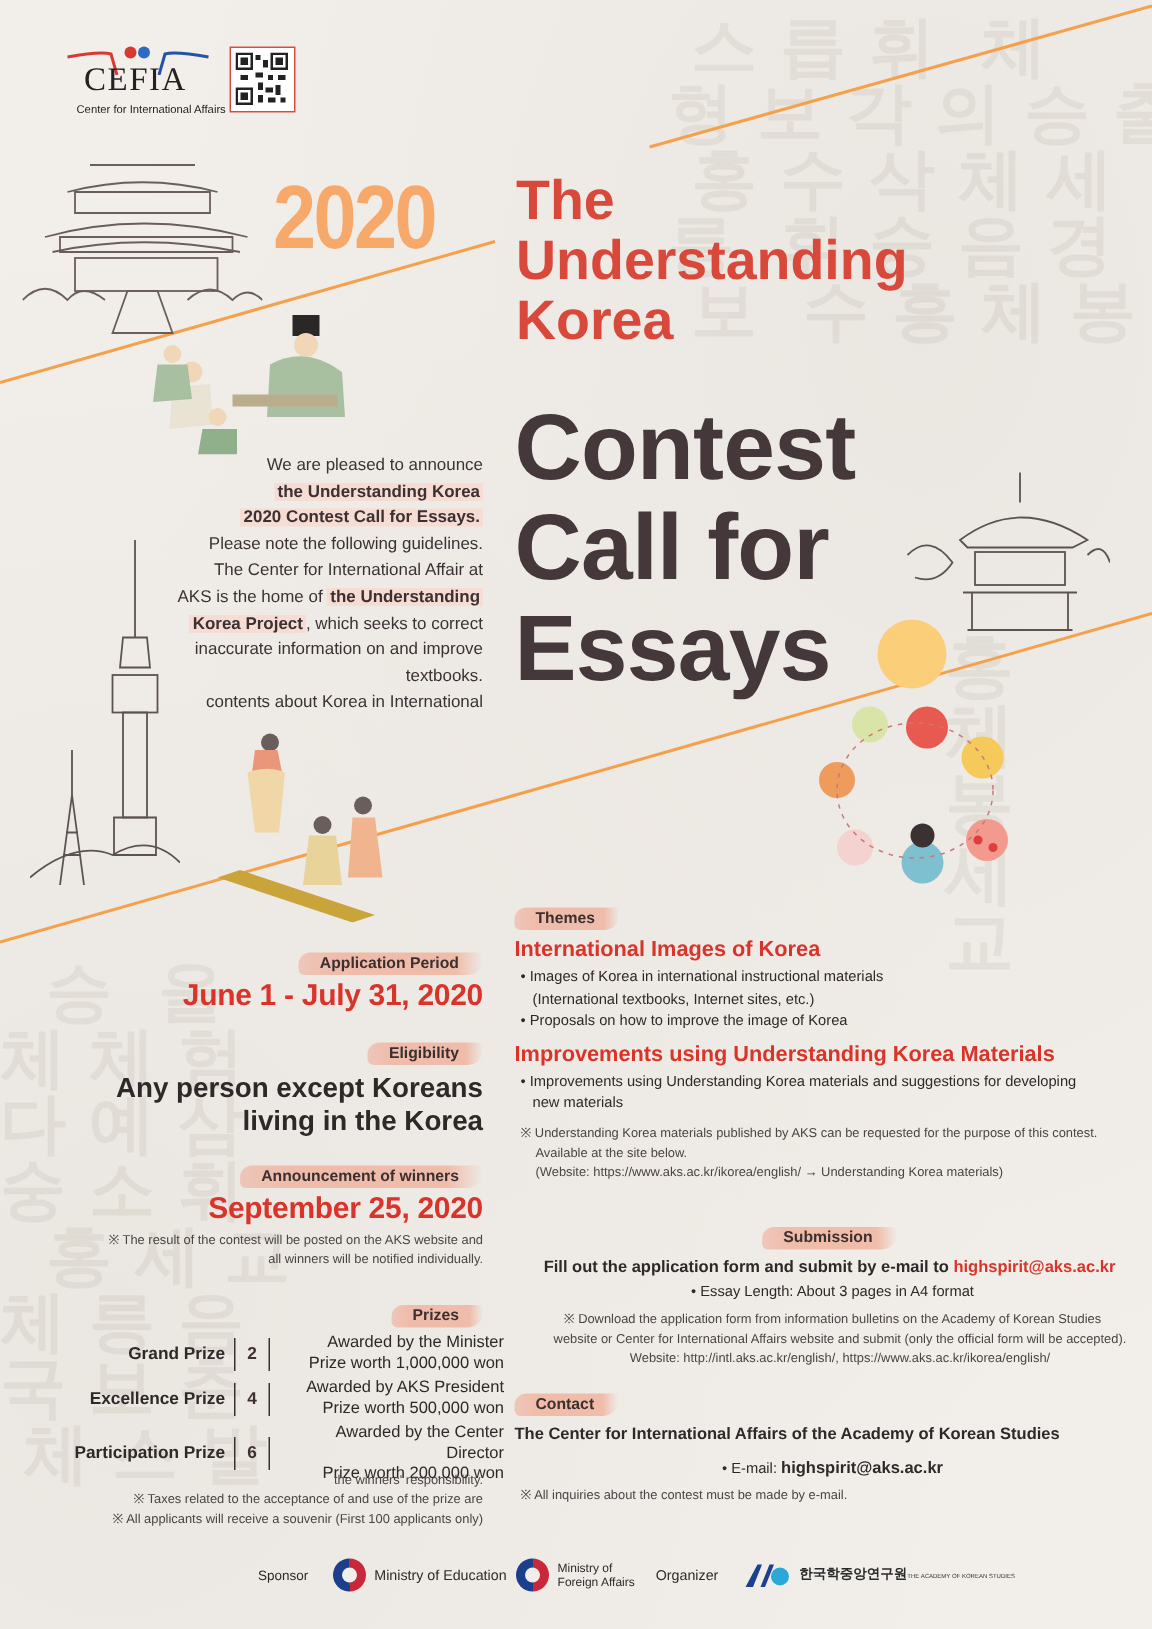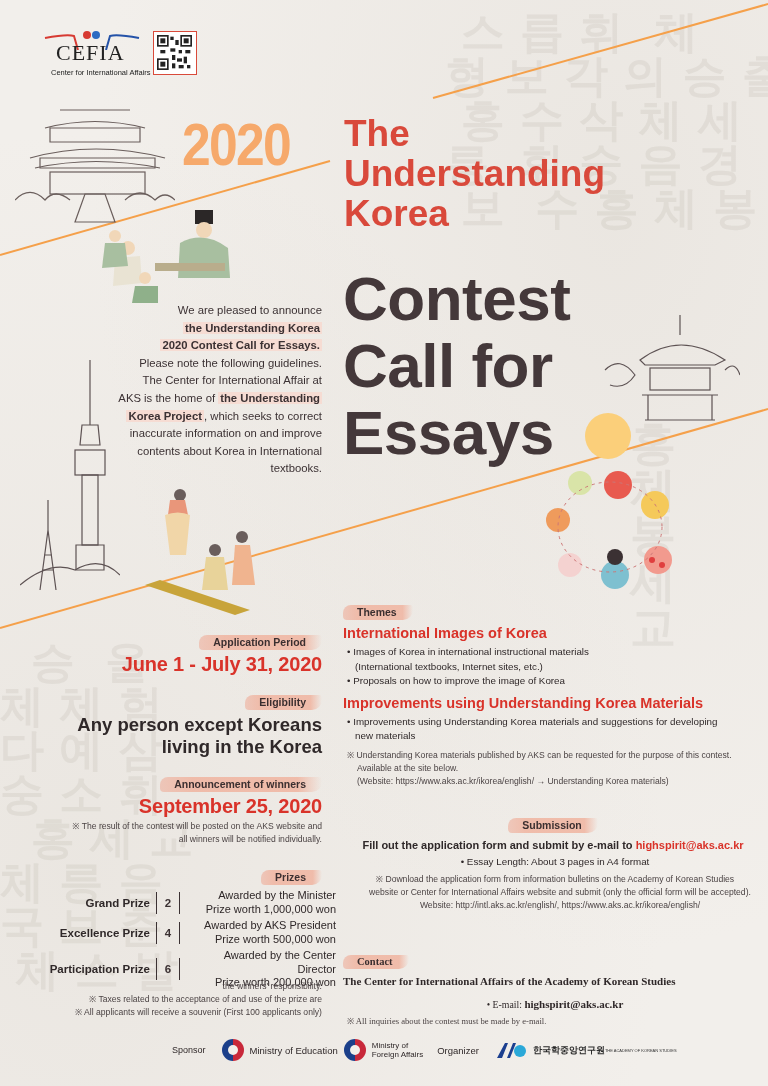--- a/index.html
+++ b/index.html
@@ -214,22 +214,22 @@
 
 <div class="abs intro">
   <div>We are pleased to announce</div>
   <div><span class="hl">the Understanding Korea</span></div>
   <div><span class="hl">2020 Contest Call for Essays.</span></div>
   <div>Please note the following guidelines.</div>
   <div>The Center for International Affair at</div>
   <div><span>AKS is the home of </span><span class="hl">the Understanding</span></div>
   <div><span class="hl">Korea Project</span><span>, which seeks to correct</span></div>
   <div>inaccurate information on and improve</div>
+  <div>textbooks.</div>
   <div>contents about Korea in International</div>
-  <div>textbooks.</div>
 </div>
 
 <div class="abs left-col" style="top:632px;">
   <span class="tag">Application Period</span>
   <div class="big-red" style="margin-top:3px;">June 1 - July 31, 2020</div>
 </div>
 <div class="abs left-col" style="top:692px;">
   <span class="tag">Eligibility</span>
   <div class="big-dark" style="margin-top:4px;">Any person except Koreans</div>
   <div class="big-dark">living in the Korea</div>
@@ -303,21 +303,21 @@
   <div style="margin-top:4px;padding-left:4px;">
     <div class="bullet">Essay Length: About 3 pages in A4 format</div>
   </div>
   <div style="margin-top:3px;padding-left:4px;">
     <div class="note">※ Download the application form from information bulletins on the Academy of Korean Studies</div>
     <div class="note" style="padding-left:10px;">website or Center for International Affairs website and submit (only the official form will be accepted).</div>
     <div class="note" style="padding-left:10px;">Website: http://intl.aks.ac.kr/english/, https://www.aks.ac.kr/ikorea/english/</div>
   </div>
 </div>
 
-<div class="abs right-col" style="top:951px;font-family:Liberation Serif, serif;">
+<div class="abs right-col" style="top:926px;">
   <span class="tag">Contact</span>
   <div class="sub-head" style="margin-top:6px;">The Center for International Affairs of the Academy of Korean Studies</div>
   <div style="margin-top:10px;padding-left:4px;text-align:center;">
     <div class="bullet"><span>E-mail: </span><b style="font-size:11px;">highspirit@aks.ac.kr</b></div>
   </div>
   <div class="note" style="margin-top:2px;padding-left:4px;">※ All inquiries about the contest must be made by e-mail.</div>
 </div>
 
 <div class="abs footer">
   <span style="margin-right:16px;">Sponsor</span>

